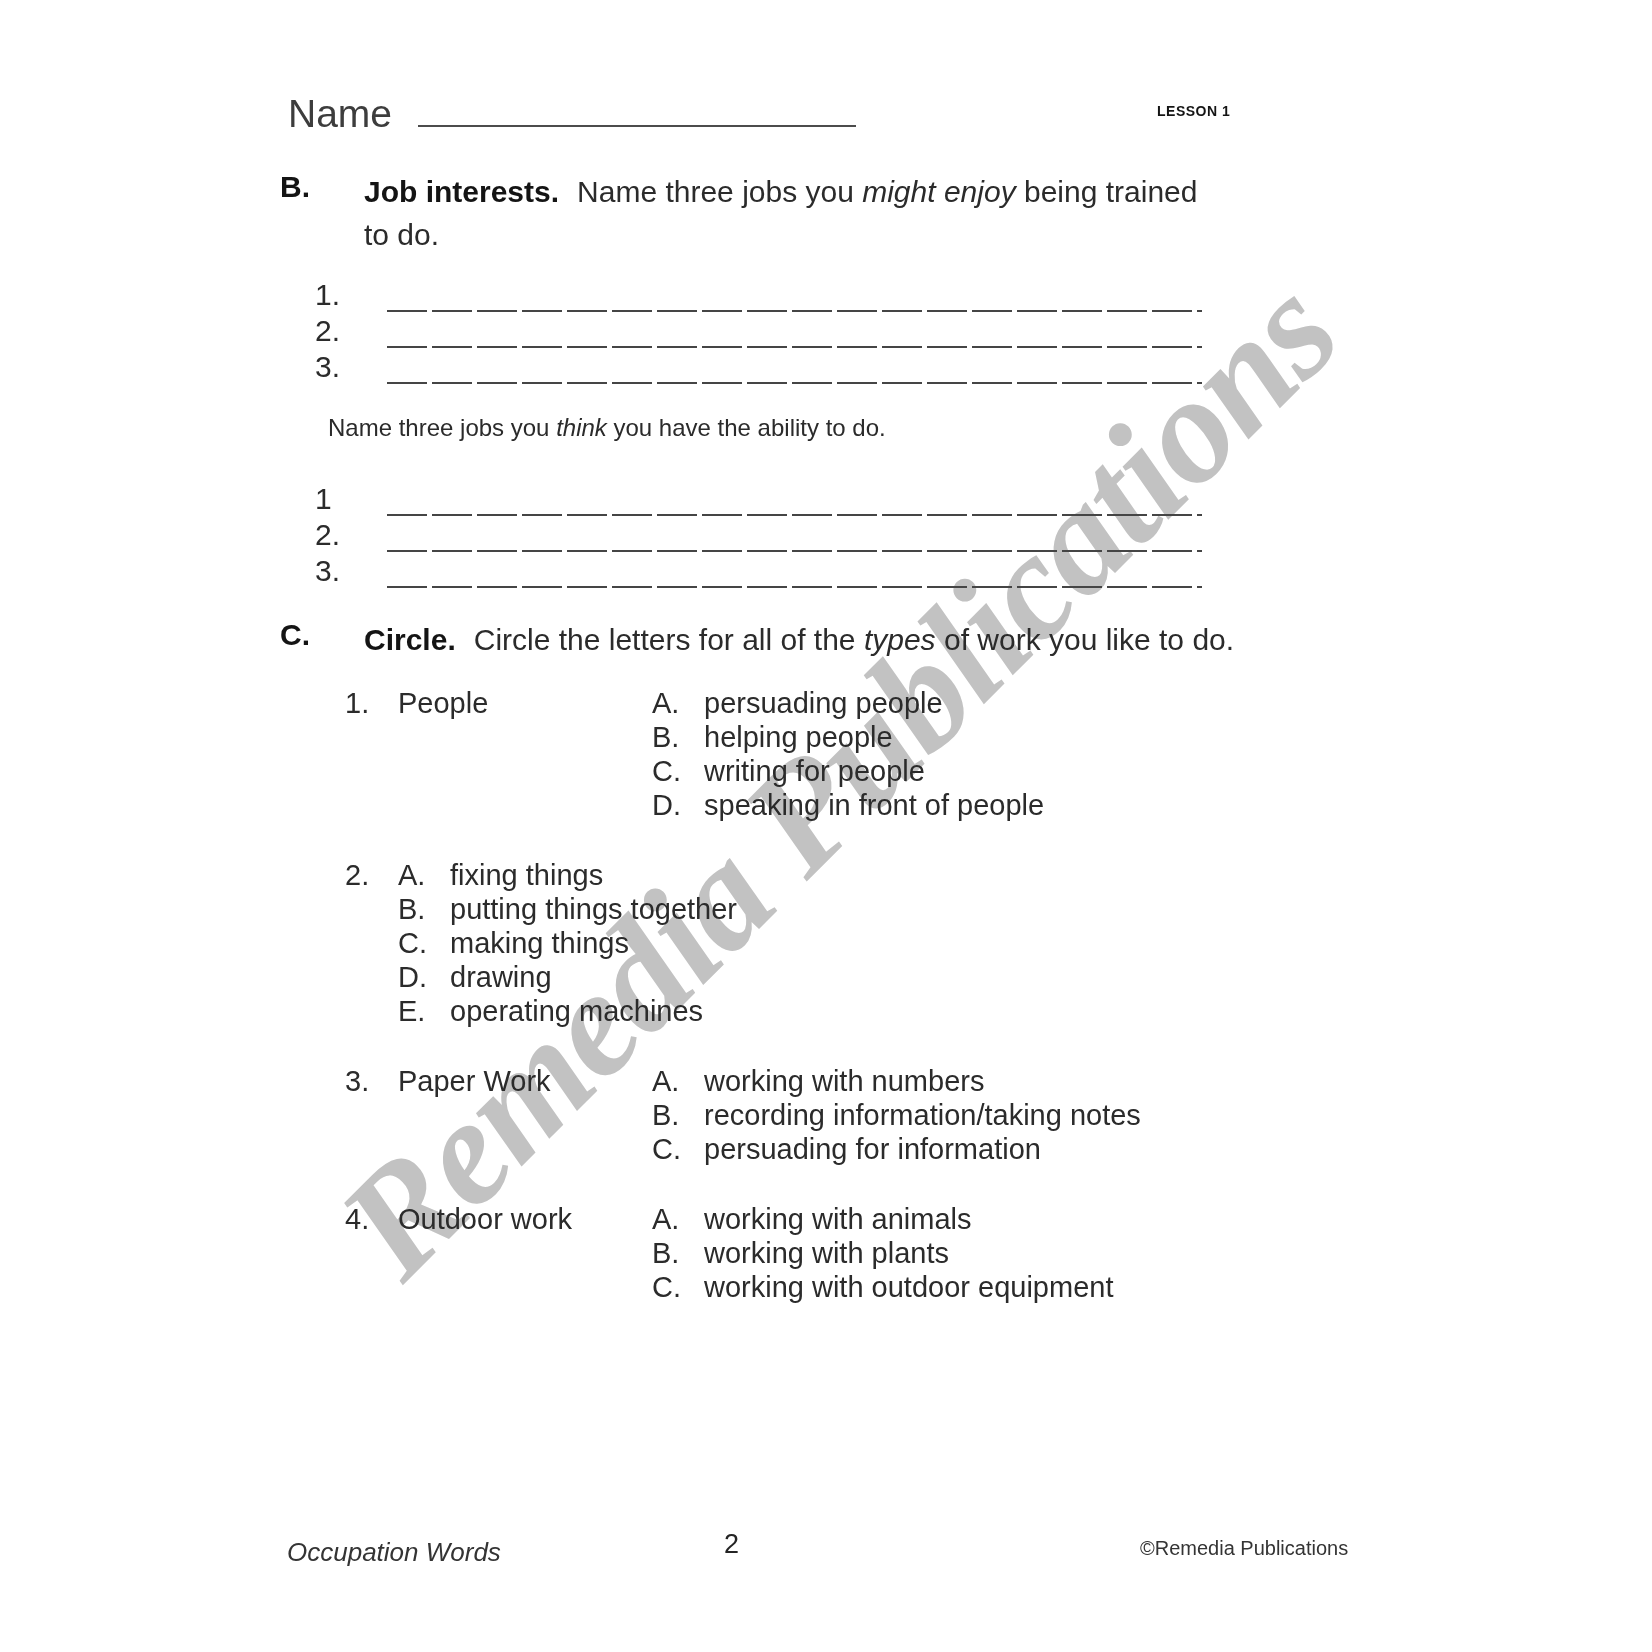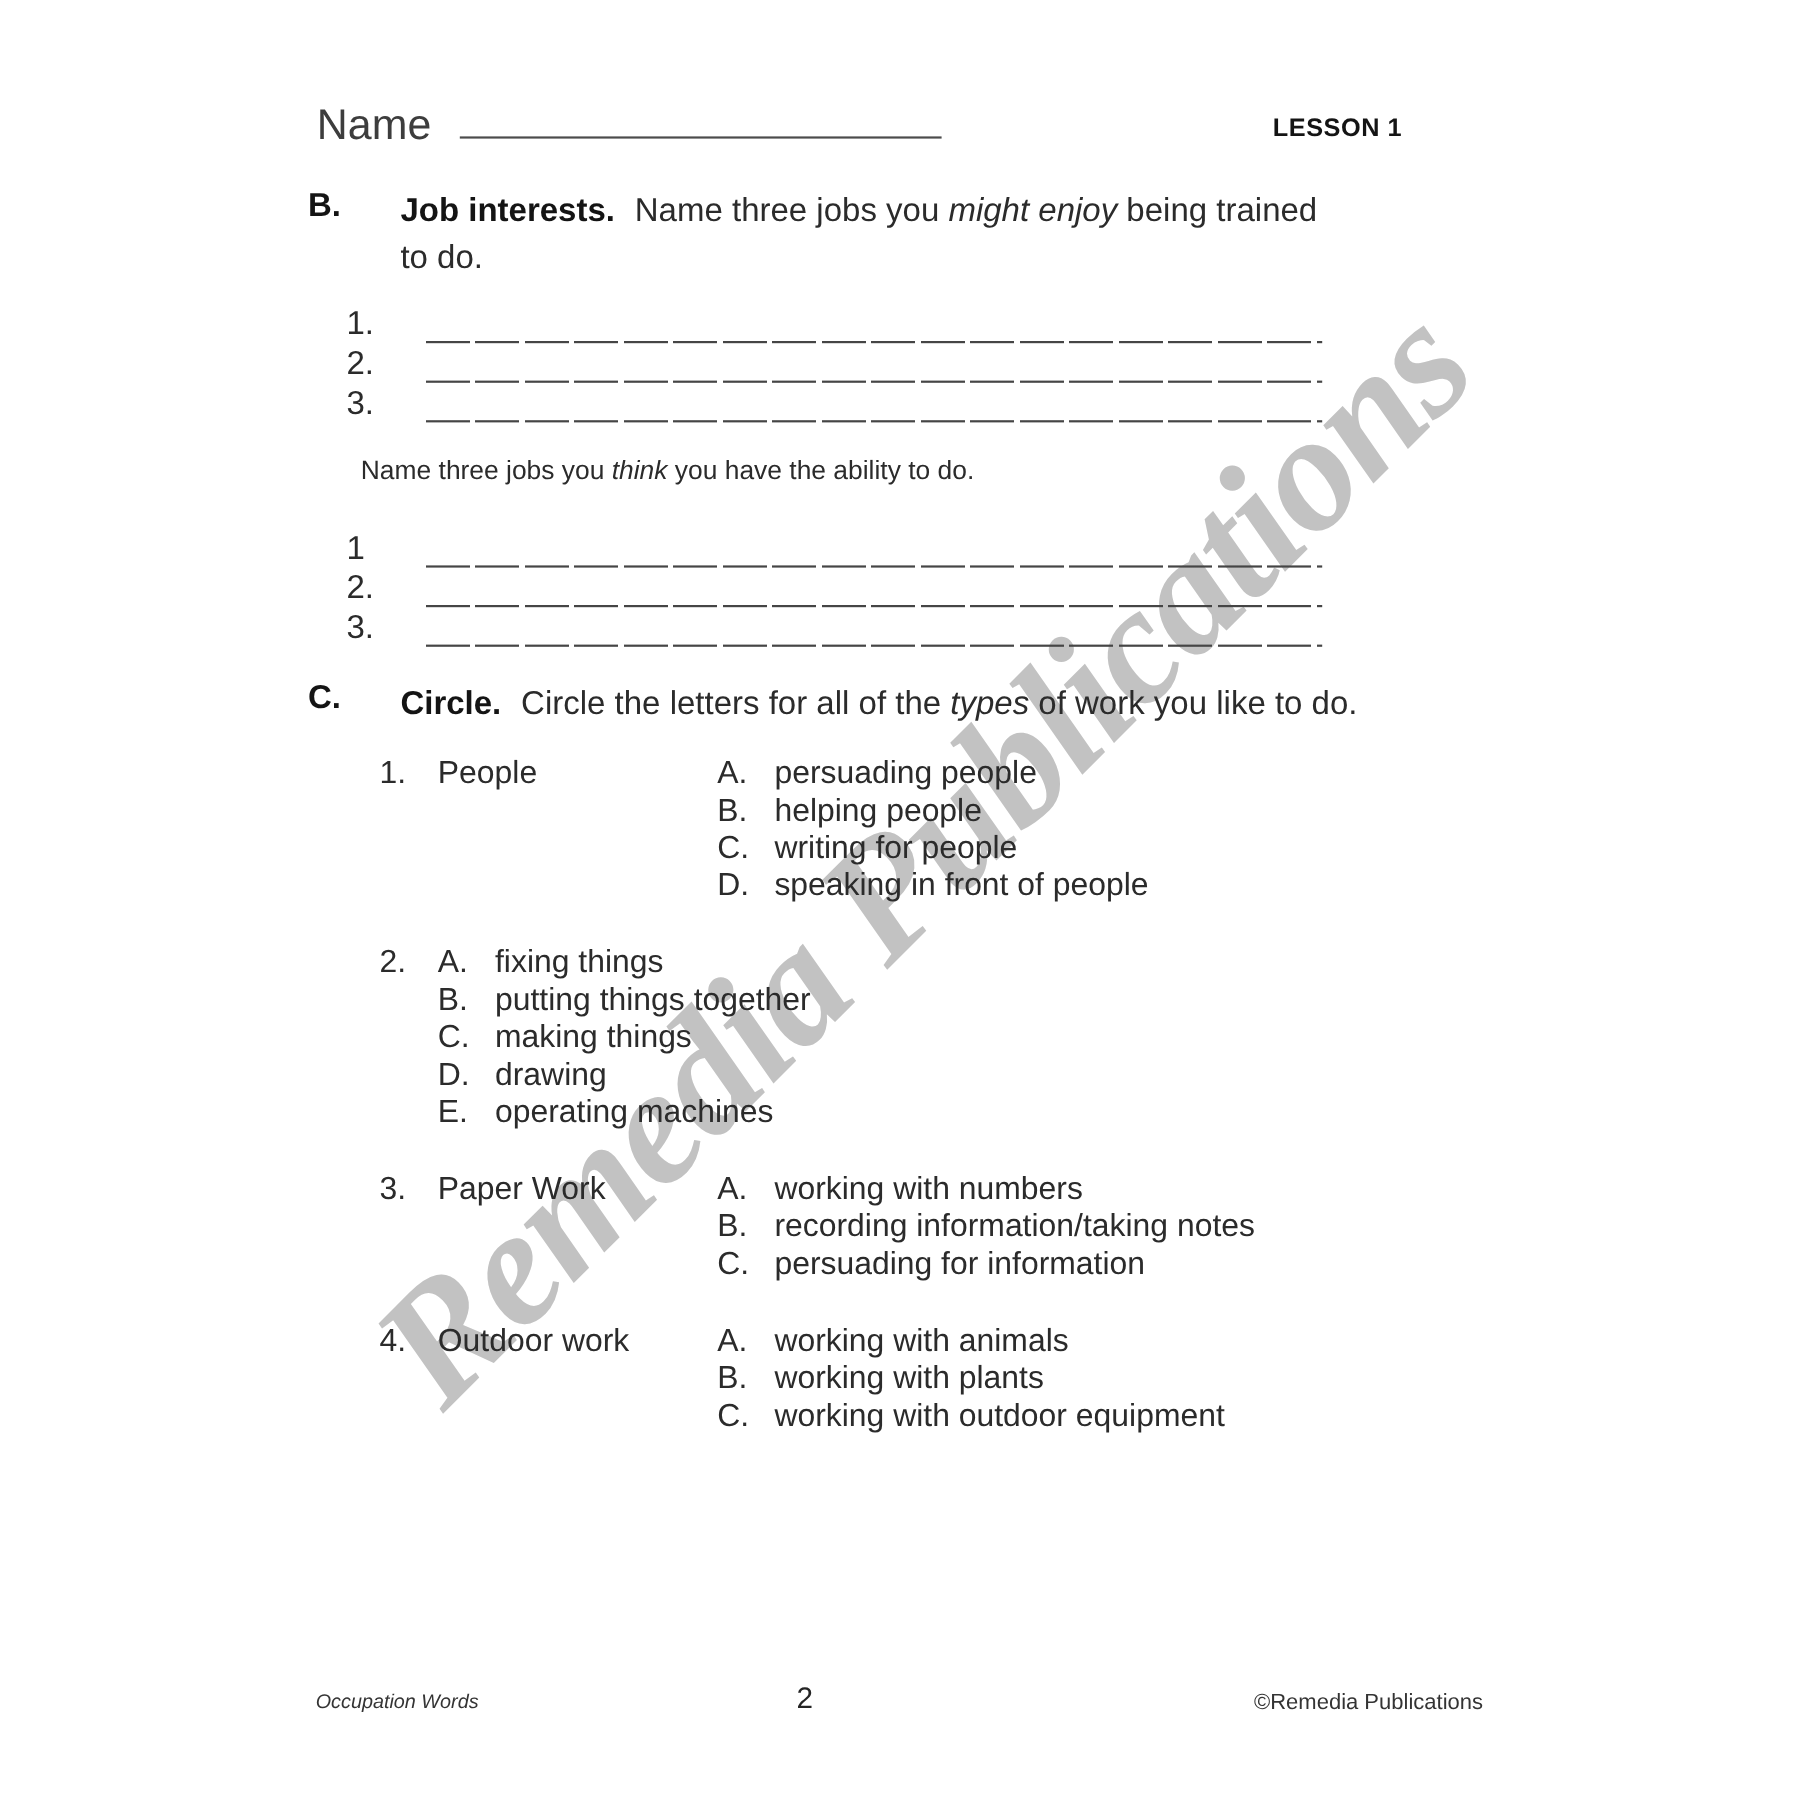--- a/index.html
+++ b/index.html
@@ -30,21 +30,21 @@
     position:absolute; left:288px; top:92px;
     font-size:39px; color:#3d3d3d; z-index:1;
   }
   .name-line {
     display:inline-block; width:438px; height:12px;
     margin-left:26px;
     background:linear-gradient(#4c4c4c,#4c4c4c) left bottom / 100% 2px no-repeat;
   }
   .lesson {
     position:absolute; left:1157px; top:103px;
-    font-size:23px; font-weight:bold; letter-spacing:0.5px;
+    font-size:14px; font-weight:bold; letter-spacing:0.5px;
     color:#141414; z-index:1;
   }
 
   
   .section-header { position:absolute; display:flex; font-size:30px; z-index:1; }
   #secB { left:280px; top:170px; }
   #secC { left:280px; top:618px; }
   .sec-letter { width:50px; font-weight:bold; color:#141414; flex:none; }
   .sec-body { line-height:43px;margin-left:34px; }
   .sec-title { font-weight:bold; color:#141414; margin-right:18px; }
@@ -73,21 +73,21 @@
   .c-item { display:flex; margin-bottom:36px; line-height:34px; }
   .c-num { width:53px; flex:none; }
   .c-label { width:254px; flex:none; }
   .c-opt { display:flex; }
   .c-letter { width:52px; flex:none; }
   .c-text { white-space:nowrap; }
 
   
   .footer-left {
     position:absolute; left:287px; top:1537px;
-    font-size:18px; font-style:italic; color:#343434; z-index:1;
+    font-size:26px; font-style:italic; color:#343434; z-index:1;
   }
   .footer-page {
     position:absolute; left:724px; top:1529px;
     font-size:27px; color:#242424; z-index:1;
   }
   .footer-right {
     position:absolute; left:1140px; top:1537px;
     font-size:20px; color:#343434; z-index:1;
   }
 </style>

